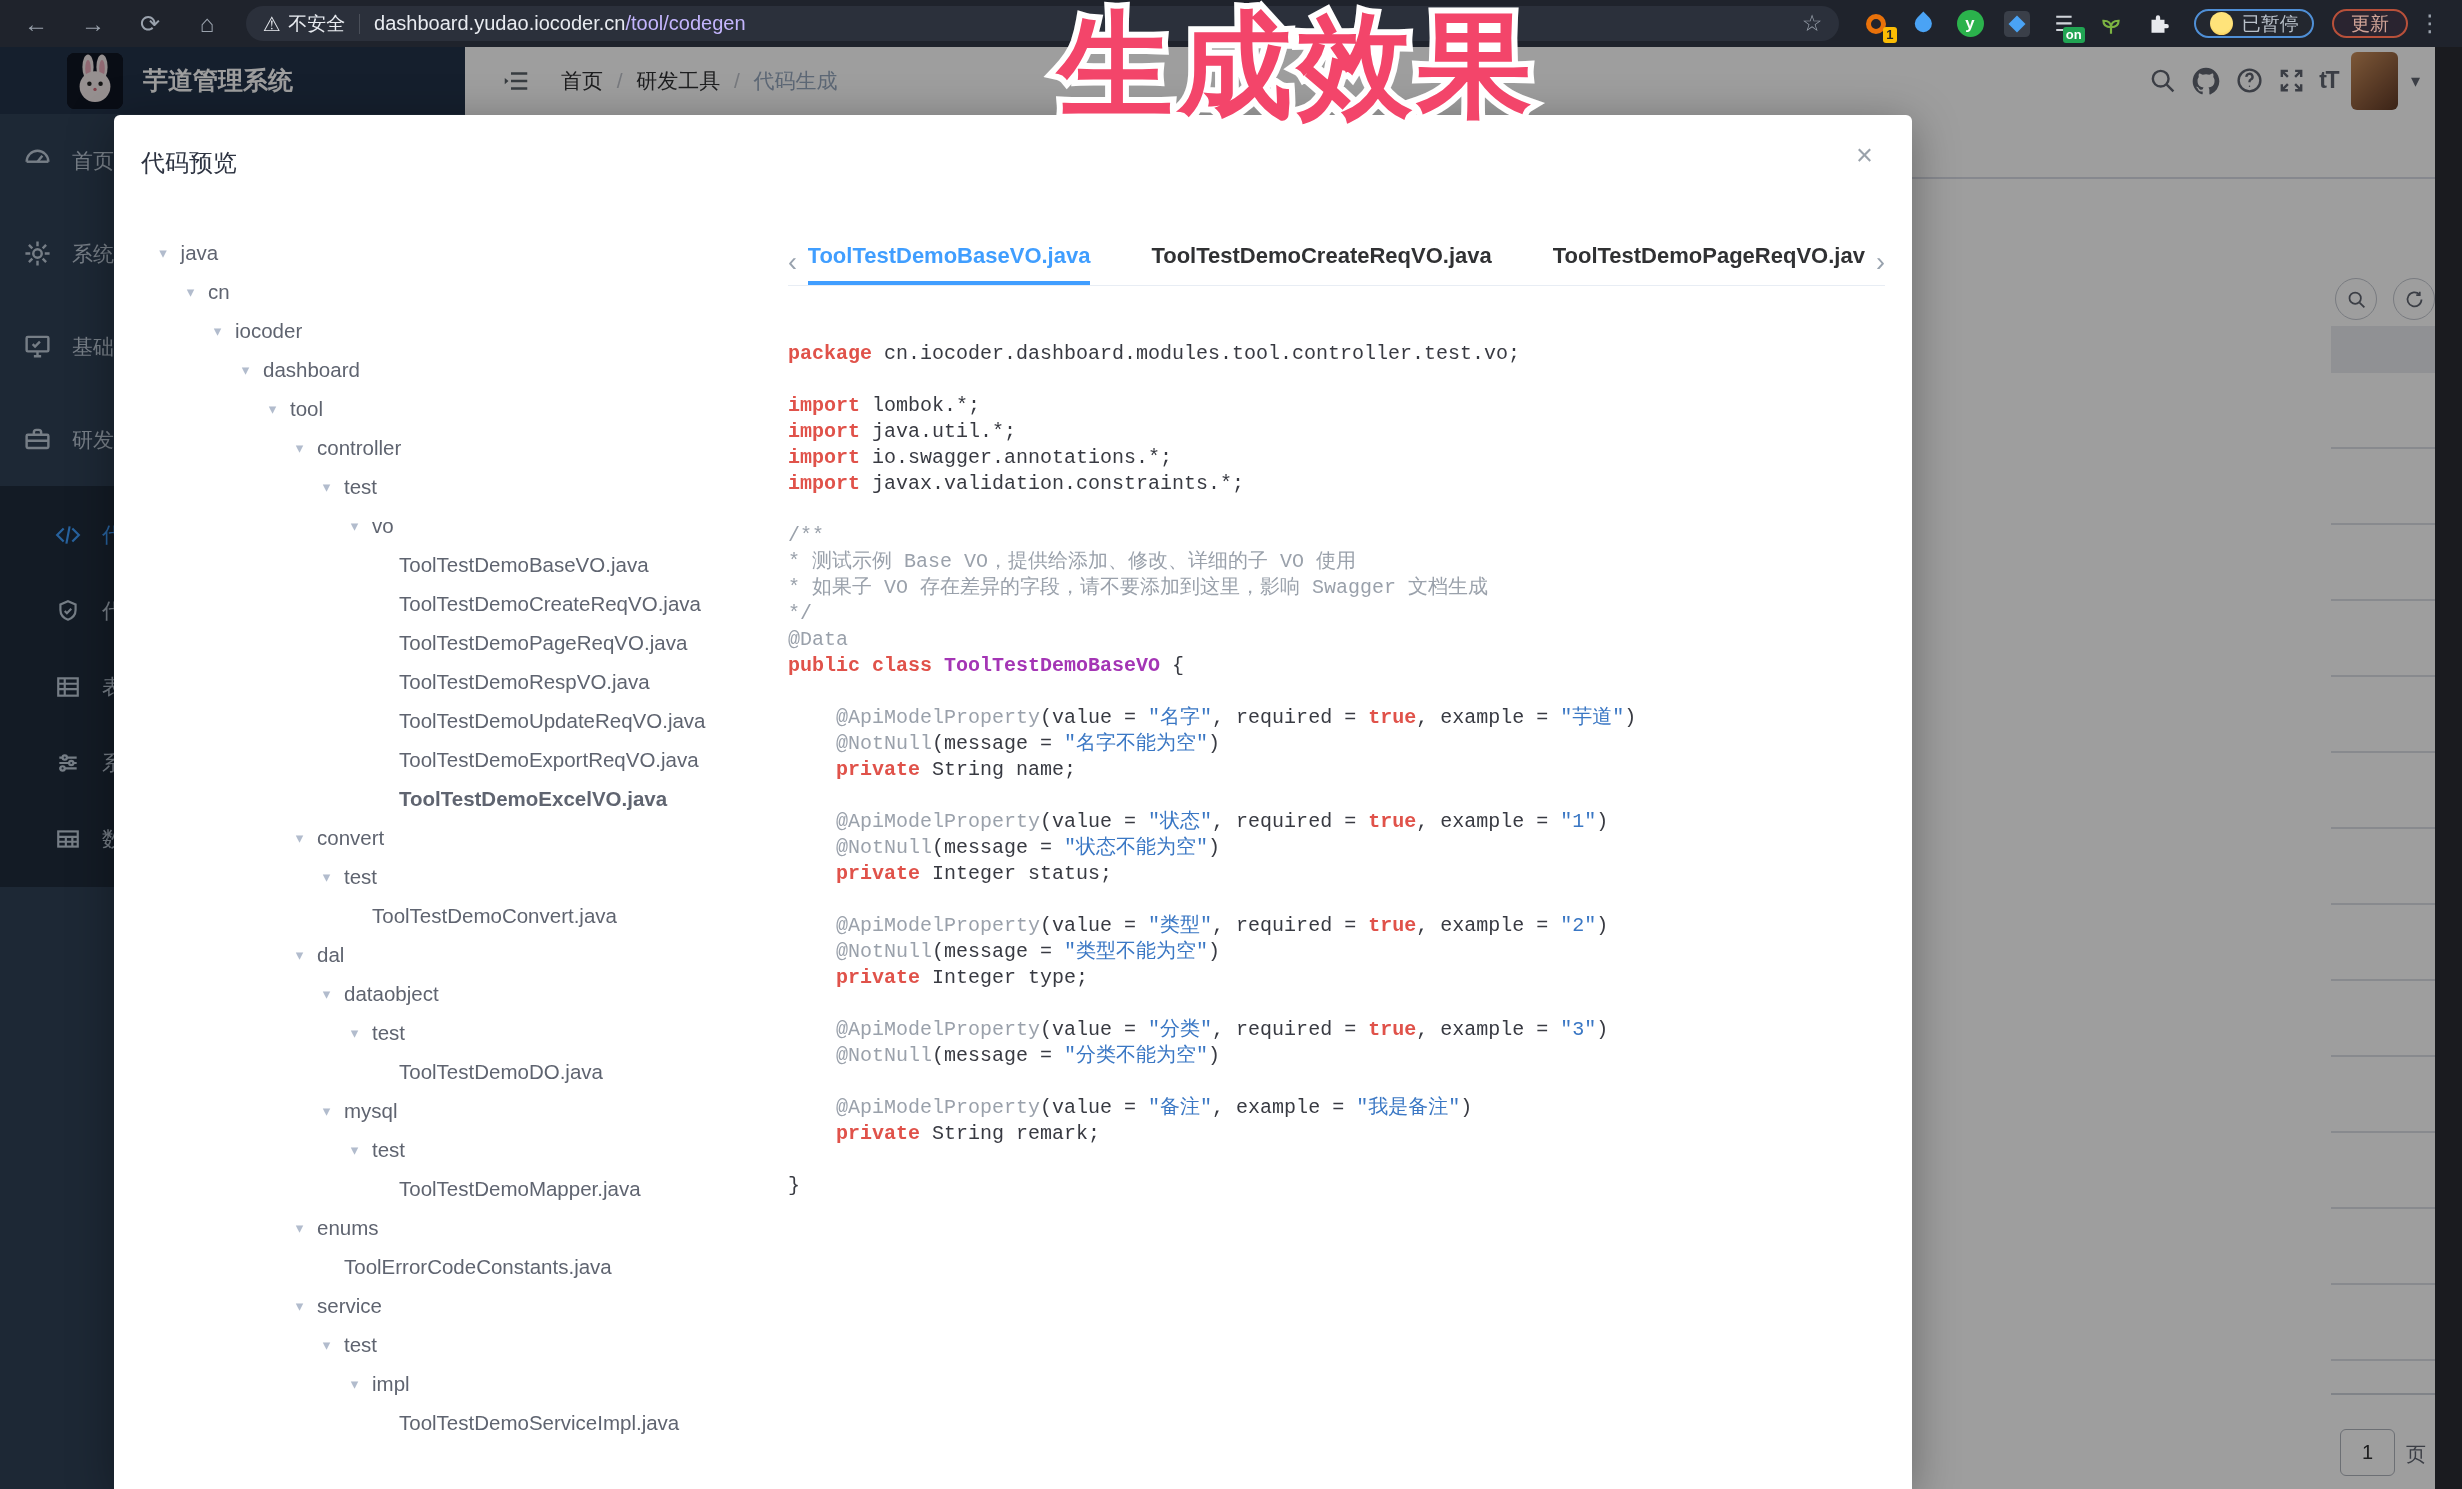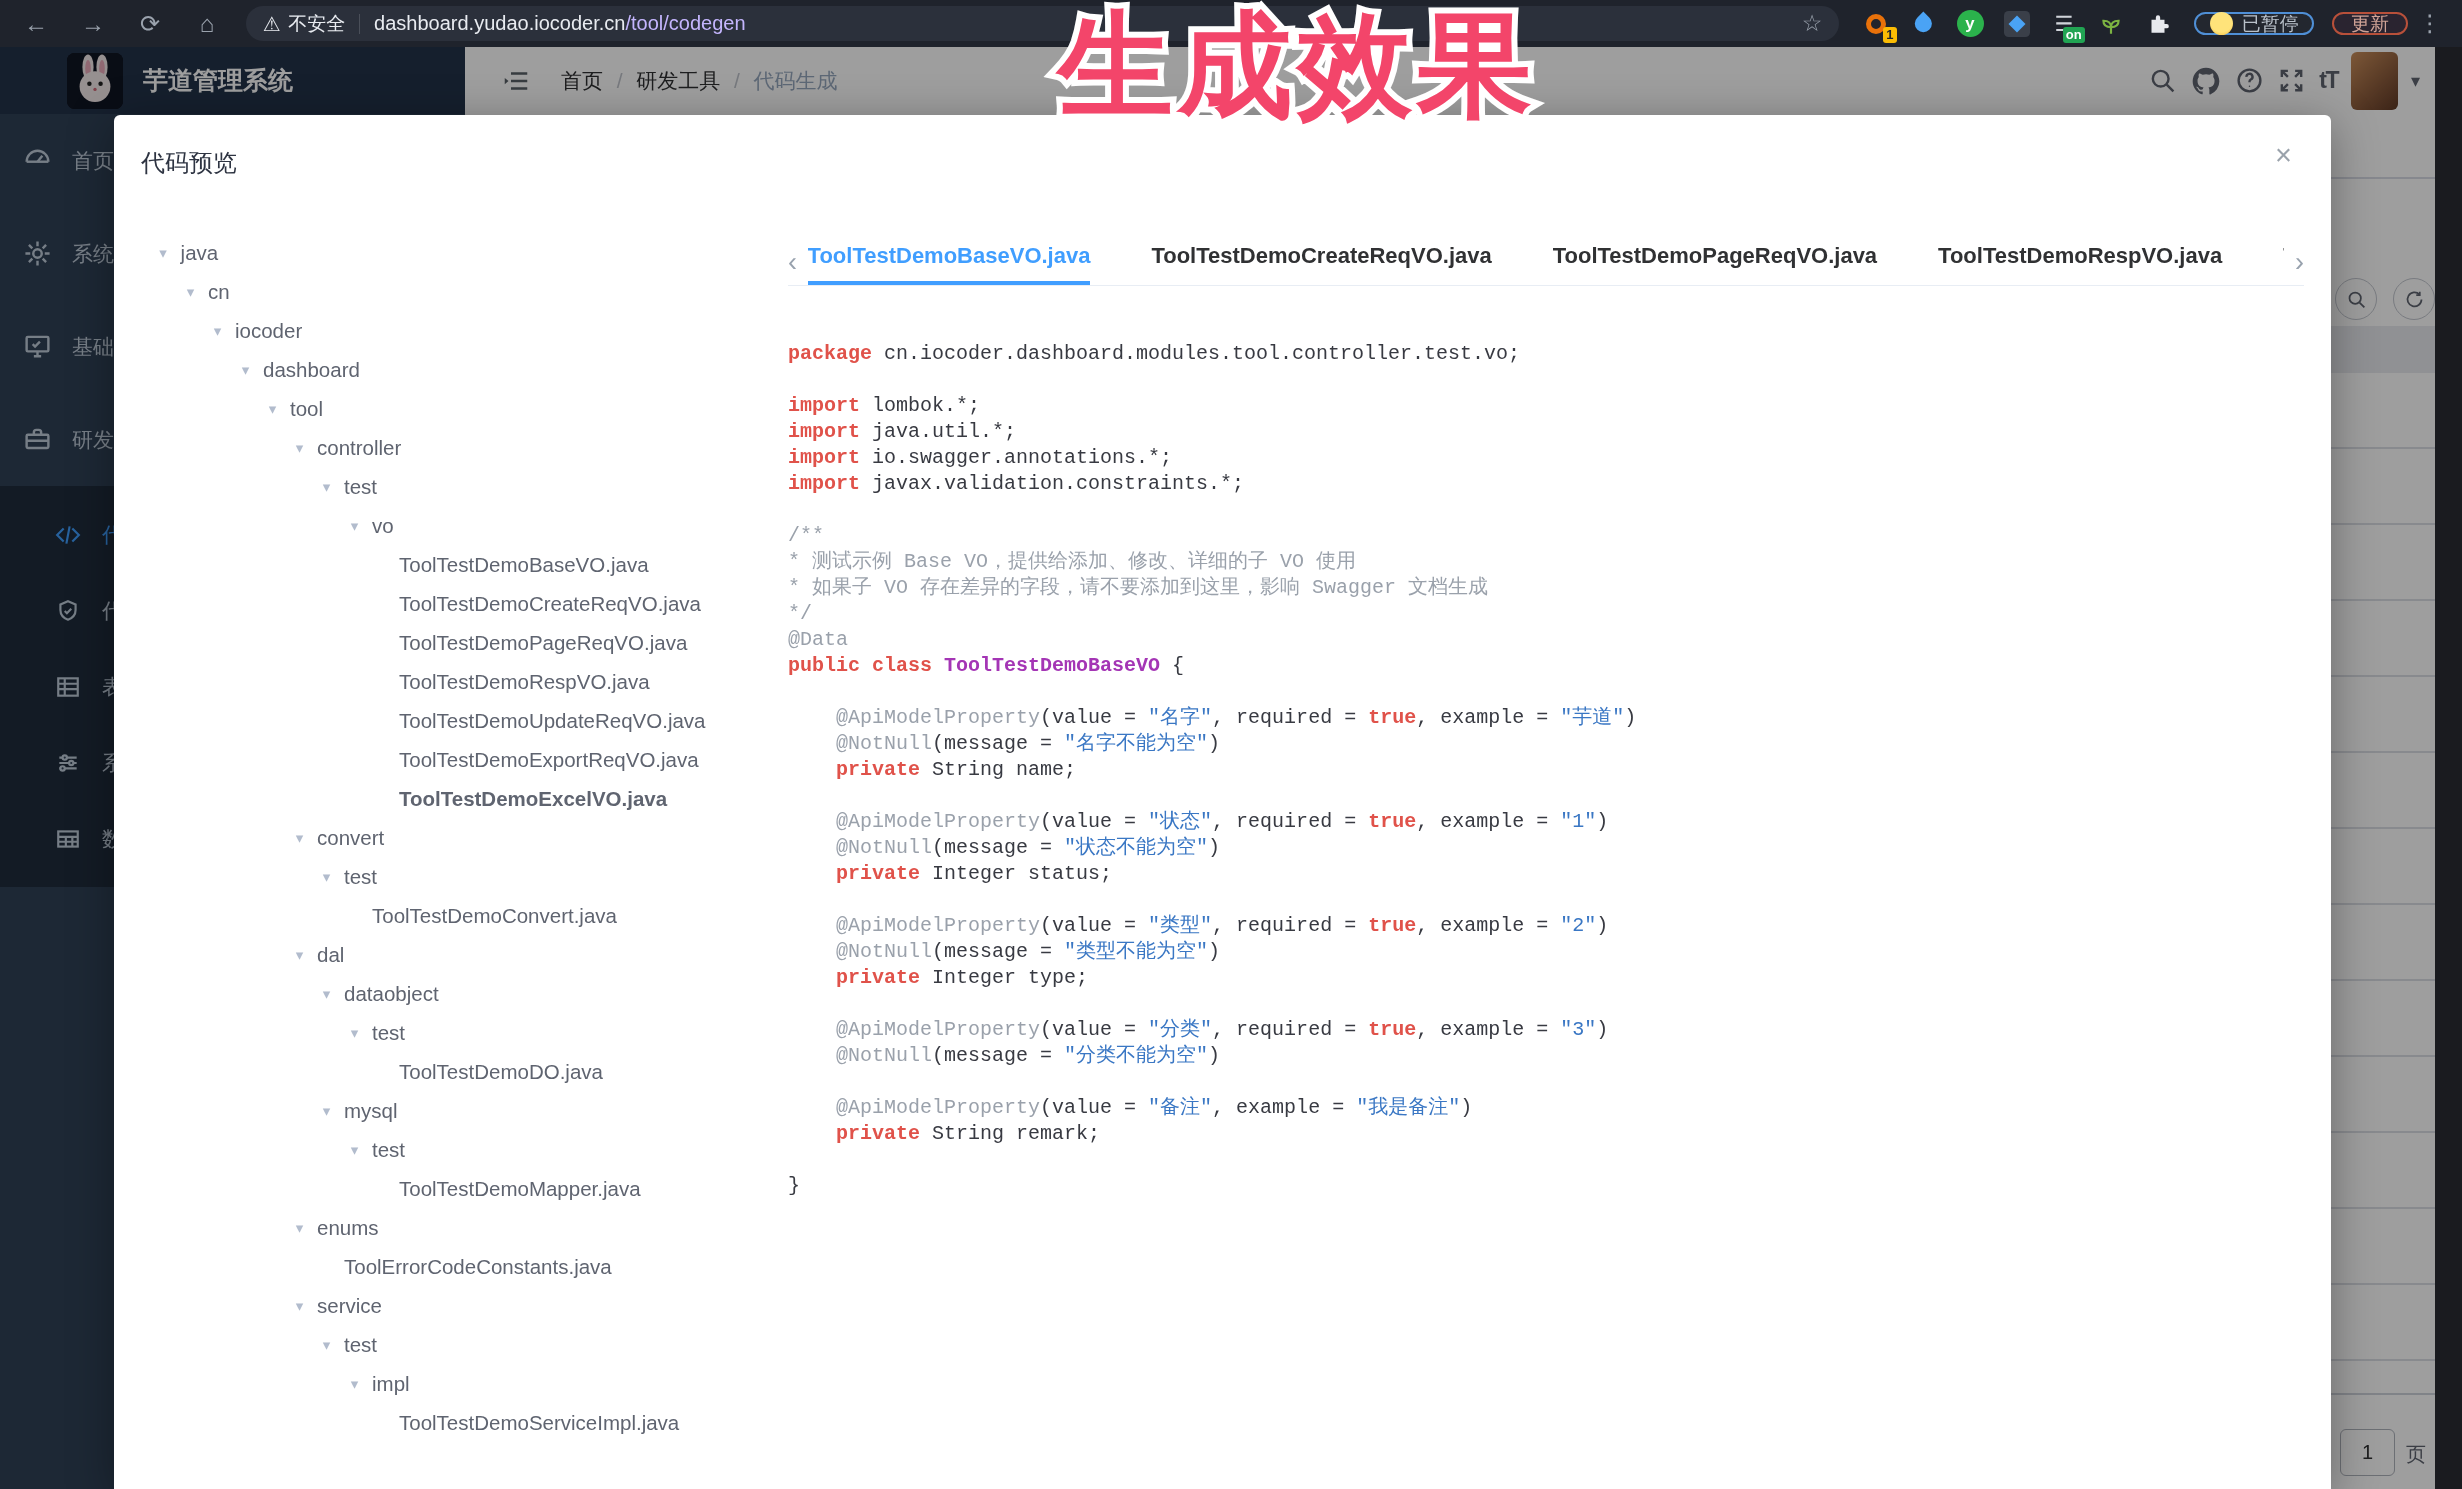--- a/index.html
+++ b/index.html
@@ -23,21 +23,21 @@
   .ext { width:32px; height:32px; position:relative; display:flex; align-items:center; justify-content:center; flex:none; }
   .ext-badge { position:absolute; right:-4.6px; bottom:-3px; font-size:13px; line-height:1;
     padding:1.5px 3px; border-radius:3px; font-weight:bold; }
   .ring { width:20px; height:20px; border:5.3px solid #e8710a; border-radius:50%; }
   .drop { width:16.7px; height:16.7px; background:#4aa3f5; border-radius:0 50% 50% 50%; transform:rotate(45deg); }
   .gcircle { width:27px; height:27px; background:#2bb24c; border-radius:50%; color:#fff; font-size:16.7px;
     font-weight:bold; display:flex; align-items:center; justify-content:center; }
   .darksq { width:26px; height:26px; background:#3a3f49; border-radius:4.6px; display:flex; align-items:center; justify-content:center; }
   .diamond { width:12px; height:12px; background:#4aa3f5; transform:rotate(45deg); }
   .listic { color:#d0d4da; font-size:21px; line-height:1; }
-  .pill { height:23px; border-radius:17.4px; display:flex; align-items:center; font-size:19px; flex:none; }
+  .pill { height:29px; border-radius:17.4px; display:flex; align-items:center; font-size:19px; flex:none; }
   .paused-pill { margin-left:20px; border:2.3px solid #4f8fd6; background:#23272f; color:#b9c1ca; padding:0 13.7px; gap:9px; }
   .emoji-face { width:23px; height:23px; border-radius:50%;
     background:radial-gradient(circle at 50% 40%, #ffe37a 60%, #f4b631 100%); }
   .update-btn { margin-left:18px; border:2.3px solid #b8503a; background:#2a2430; color:#cfa296; padding:0 16.7px; }
   .kebab { color:#9aa2ad; font-size:23px; margin:0 15px 0 10.6px; }
 
   
   .sidebar { position:absolute; top:47px; left:0; width:465px; height:1443px; background:#304156; z-index:1; }
   .logo-band { height:67px; background:#22324a; display:flex; align-items:center; padding-left:67px; gap:20px; }
   .logo-img { width:56px; height:56px; border-radius:7.6px; overflow:hidden; flex:none; background:#10131c; }
@@ -72,21 +72,21 @@
     background:repeating-linear-gradient(to bottom, transparent 0, transparent 74px, #dcdfe6 74px, #dcdfe6 76px); }
   .bg-bottomline { position:absolute; left:2331px; top:1393px; width:104px; height:1.5px; background:#cfd3db; z-index:1; }
   .bg-pager-input { position:absolute; left:2340px; top:1429px; width:55px; height:47px; border:1.5px solid #aeb3bc;
     border-radius:6px; background:#fff; color:#303133; font-size:20px; text-align:center; line-height:44px; z-index:1; }
   .bg-pager-unit { position:absolute; left:2406px; top:1441px; font-size:20px; color:#5f6470; z-index:1; }
 
   .dark-strip { position:absolute; top:47px; left:2435px; width:27px; height:1443px; background:#2a2d33; z-index:2; }
   .overlay { position:absolute; top:47px; left:0; width:2462px; height:1443px; background:rgba(0,0,0,0.38); z-index:3; }
 
   
-  .modal { position:absolute; left:114px; top:115px; width:2217px; height:1375px; background:#fff;
+  .modal { position:absolute; left:114px; top:115px; width:1798px; height:1375px; background:#fff;
     border-radius:6px 6px 0 0; z-index:4; box-shadow:0 9px 46px rgba(0,0,0,.35); }
   .m-title { position:absolute; left:27px; top:32px; font-size:24px; color:#2e3442; }
   .m-close { position:absolute; right:39px; top:26px; font-size:29px; color:#9aa2ab; line-height:1; }
   .file-tree { position:absolute; left:21px; top:118px; width:637px; bottom:0; overflow:hidden;
     font-size:20.5px; color:#5f6470; }
   .tnode { height:39px; display:flex; align-items:center; white-space:nowrap; }
   .tslot { width:35px; flex:none; text-align:center; color:#b2bccd; font-size:15px; }
 
   .pane { position:absolute; left:674px; top:118px; right:27px; bottom:0; overflow:hidden; }
   .tabs { height:53px; display:flex; align-items:flex-end; border-bottom:1.5px solid #e8edf4; }

